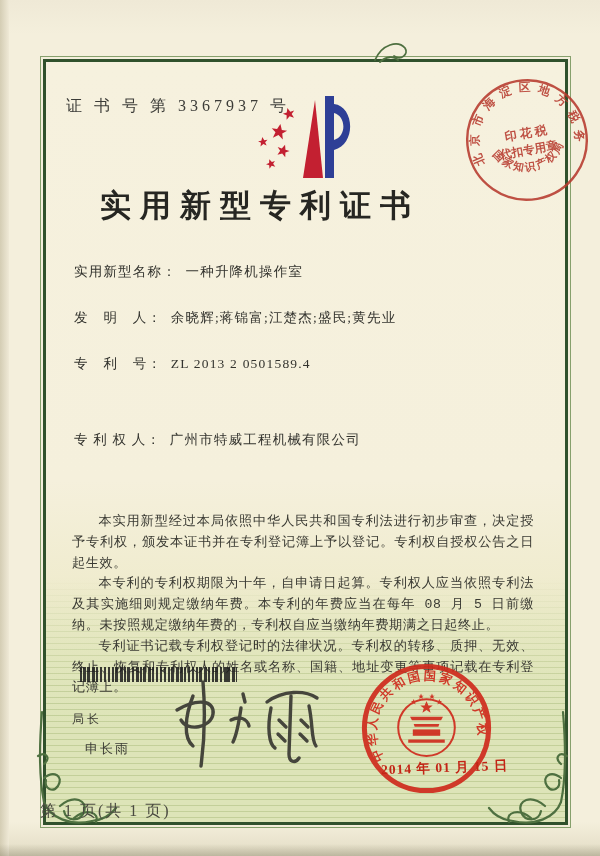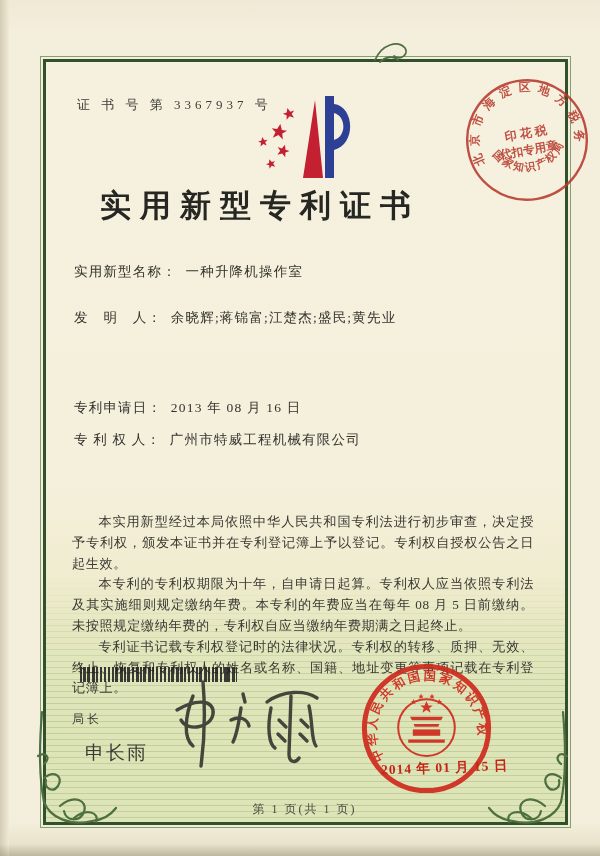--- a/index.html
+++ b/index.html
@@ -17,42 +17,42 @@
          border:1px solid #86a06c;}
   .frame-inner{position:absolute;inset:2px;border:3px solid #30512c;overflow:hidden;
                background:linear-gradient(180deg,#f6f1de 0%,#f5f0dc 55%,#f0eccf 68%,#ece9c8 78%,#e6e7c0 100%);}
   .green-zone{position:absolute;left:0;right:0;bottom:0;height:245px;
       background:linear-gradient(180deg,rgba(223,229,186,0) 0,rgba(223,229,186,.85) 85px,#dde4b8 150px);}
   .wave-lines{position:absolute;inset:0;
       background:repeating-linear-gradient(180deg,rgba(120,148,66,.26) 0 1px,rgba(0,0,0,0) 1px 6px);
       -webkit-mask-image:linear-gradient(180deg,transparent 0,#000 110px);
       mask-image:linear-gradient(180deg,transparent 0,#000 110px);}
   
-  .cert-no{position:absolute;left:77px;top:96px;font-size:13px;letter-spacing:4px;color:#3c3c38;}
+  .cert-no{position:absolute;left:66px;top:96px;font-size:16px;letter-spacing:4px;color:#3c3c38;}
   .title{position:absolute;left:40px;top:185px;width:440px;text-align:center;
          font-size:31px;font-weight:700;letter-spacing:9px;color:#262622;}
   .field{position:absolute;left:74px;font-size:13.5px;color:#33332e;letter-spacing:1.2px;white-space:nowrap;}
   .flabel{margin-right:4px;}
   .paras{position:absolute;left:72px;top:512px;width:462px;font-size:13.2px;line-height:20.8px;
          color:#3a3a33;text-align:justify;letter-spacing:.6px;}
-  .paras p{margin:0;text-indent:2em;}
+  .paras p{margin:0;text-indent:2em;font-family:Liberation Mono, monospace;}
   .barcode{position:absolute;left:80px;top:667px;width:157px;height:15px;opacity:.85;
       background-image:
         repeating-linear-gradient(90deg,#1d1d1d 0 2px,rgba(0,0,0,0) 2px 4px),
         repeating-linear-gradient(90deg,#1d1d1d 0 1px,rgba(0,0,0,0) 1px 7px),
         repeating-linear-gradient(90deg,rgba(0,0,0,0) 0 3px,#1d1d1d 3px 4px,rgba(0,0,0,0) 4px 11px);}
   .sig-title{position:absolute;left:72px;top:711px;font-size:12px;letter-spacing:3px;color:#3b3b34;}
-  .sig-name{position:absolute;left:85px;top:740px;font-size:19px;letter-spacing:2px;color:#3b3b34;}
+  .sig-name{position:absolute;left:85px;top:740px;font-size:13px;letter-spacing:2px;color:#3b3b34;}
   .sig-svg{position:absolute;left:163px;top:676px;}
   .seal-svg{position:absolute;left:358px;top:660px;opacity:.92;}
   .seal-date{position:absolute;left:381px;top:759px;font-size:13.5px;font-weight:700;
              letter-spacing:1px;color:#c32516;transform:rotate(-2deg);white-space:nowrap;}
   .tax-stamp{position:absolute;left:457px;top:70px;opacity:.88;transform:rotate(-10deg);}
-  .footer{position:absolute;left:40px;top:801px;width:529px;text-align:center;
-          font-size:12px;letter-spacing:2px;color:#4a4a40;}
+  .footer{position:absolute;left:40px;top:801px;width:529px;
+          font-size:16px;letter-spacing:2px;color:#4a4a40;}
   .logo-svg{position:absolute;left:253px;top:92px;}
   .flourish{position:absolute;}
   .fl-bl{left:28px;top:708px;}
   .fl-br{left:482px;top:708px;transform:scaleX(-1);}
   .fl-top{left:372px;top:38px;}
 </style>
 </head>
 <body>
 
 <div class="screen">
@@ -86,23 +86,23 @@
     <div class="title">实用新型专利证书</div>
 
     <div class="field" style="top:263px">
       <span class="flabel">实用新型名称：</span>
       <span class="fvalue">一种升降机操作室</span>
     </div>
     <div class="field" style="top:309px">
       <span class="flabel">发　明　人：</span>
       <span class="fvalue">余晓辉;蒋锦富;江楚杰;盛民;黄先业</span>
     </div>
-    <div class="field" style="top:399px">
-      <span class="flabel">专利申请日：</span>
-      <span class="fvalue">2013 年 08 月 16 日</span>
+    <div class="field" style="top:355px">
+      <span class="flabel">专　利　号：</span>
+      <span class="fvalue">ZL 2013 2 0501589.4</span>
     </div>
     <div class="field" style="top:431px">
       <span class="flabel">专 利 权 人：</span>
       <span class="fvalue">广州市特威工程机械有限公司</span>
     </div>
 
     <div class="paras">
       <p>本实用新型经过本局依照中华人民共和国专利法进行初步审查，决定授予专利权，颁发本证书并在专利登记簿上予以登记。专利权自授权公告之日起生效。</p>
       <p>本专利的专利权期限为十年，自申请日起算。专利权人应当依照专利法及其实施细则规定缴纳年费。本专利的年费应当在每年 08 月 5 日前缴纳。未按照规定缴纳年费的，专利权自应当缴纳年费期满之日起终止。</p>
       <p>专利证书记载专利权登记时的法律状况。专利权的转移、质押、无效、终止、恢复和专利权人的姓名或名称、国籍、地址变更等事项记载在专利登记簿上。</p>

